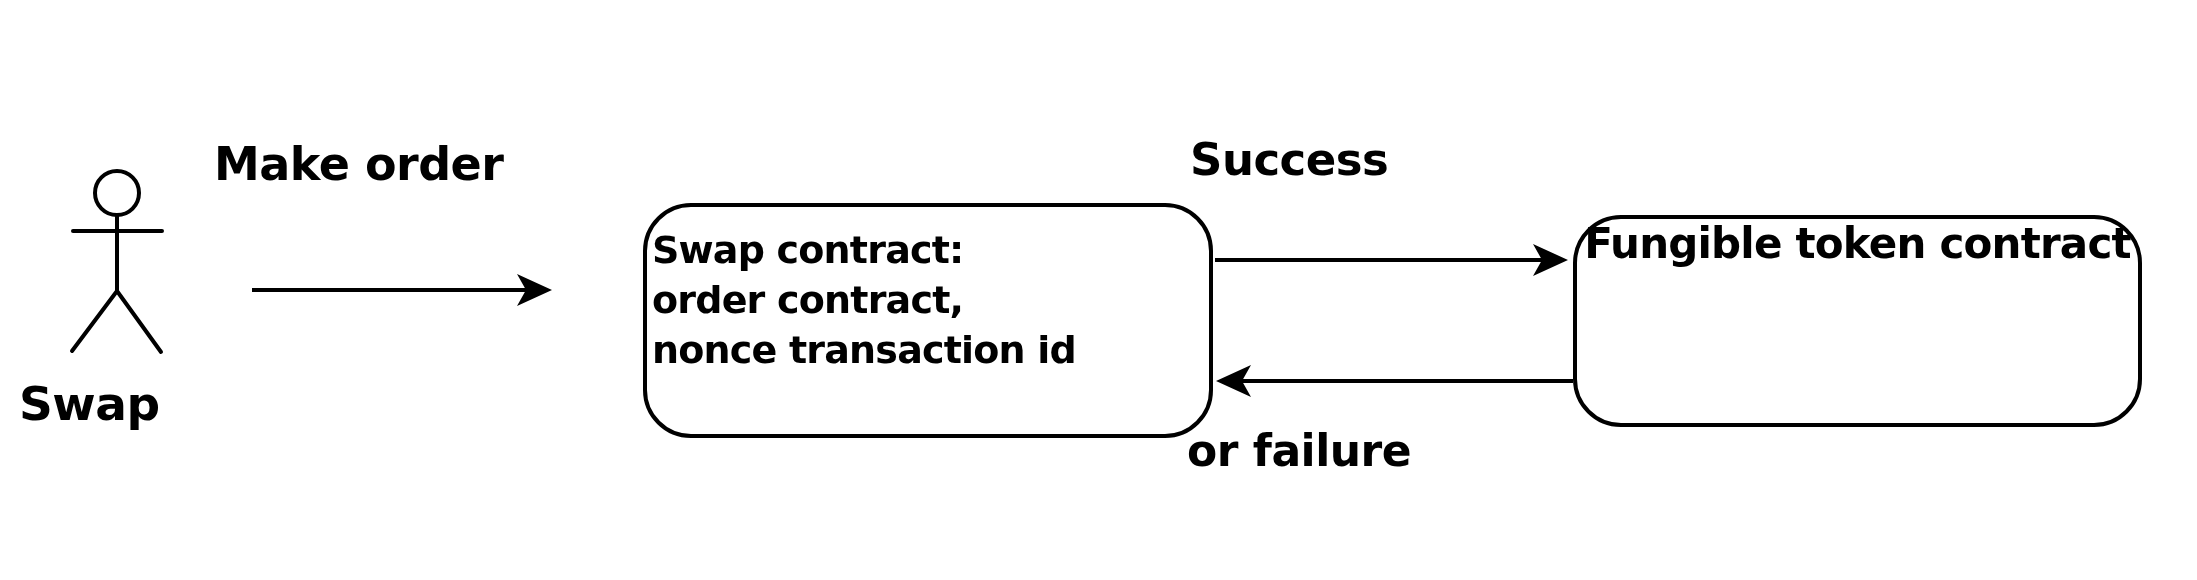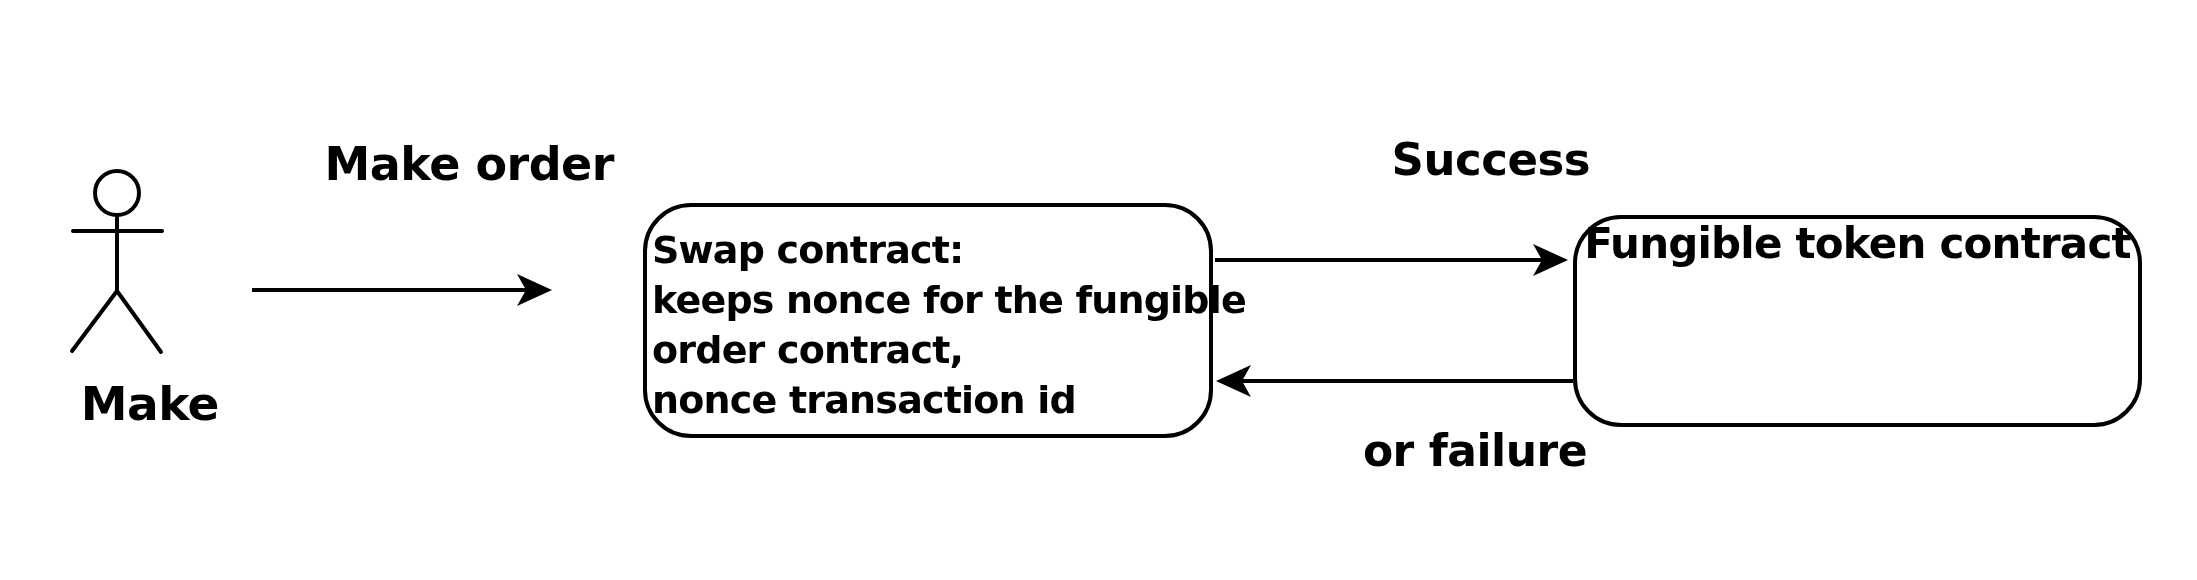--- a/index.html
+++ b/index.html
@@ -18,21 +18,21 @@
   }
   #graphics {
     position: absolute;
     left: 0;
     top: 0;
     width: 2197px;
     height: 580px;
   }
   .label {
     position: absolute;
-    text-align: right;
+    text-align: left;
     color: #000000;
     letter-spacing: -0.5px;
     white-space: nowrap;
   }
   .label-line { display: block; }
   #make-order-label { left: 214px; top: 138px; width: 400px; }
   #make-order-label .title { font-size: 46px; line-height: 52px; font-weight: 600; }
   #make-order-label .subtitle { font-size: 38px; line-height: 46px; font-weight: 600; }
   #actor-label { left: 19px; top: 378px; width: 200px; font-size: 47px; line-height: 52px; font-weight: 600; }
   #transfer-label { left: 1190px; top: 135px; width: 400px; font-size: 45px; line-height: 50px; font-weight: 600; }
@@ -93,29 +93,28 @@
       <line x1="1215" y1="260" x2="1544" y2="260" stroke="#000000" stroke-width="4"></line>
       <polygon points="1568,260 1533,244 1542,260 1533,276" fill="#000000"></polygon>
     </g>
 
     <g>
       <line x1="1573" y1="381" x2="1240" y2="381" stroke="#000000" stroke-width="4"></line>
       <polygon points="1216,381 1251,365 1242,381 1251,397" fill="#000000"></polygon>
     </g>
   </svg>
 
-  <div class="label" id="actor-label">Make</div>
+  <div class="label" id="actor-label">Swap</div>
 
   <div class="label" id="make-order-label">
     <span class="label-line title">Make order</span>
   </div>
 
   <div class="node" id="swap-contract-node">
     <span class="node-line">Swap contract:</span>
-    <span class="node-line">keeps nonce for the fungible</span>
     <span class="node-line">order contract,</span>
     <span class="node-line">nonce transaction id</span>
   </div>
 
   <div class="label" id="transfer-label">Success</div>
 
   <div class="node" id="fungible-token-node">
     <span>Fungible token contract</span>
   </div>
 

